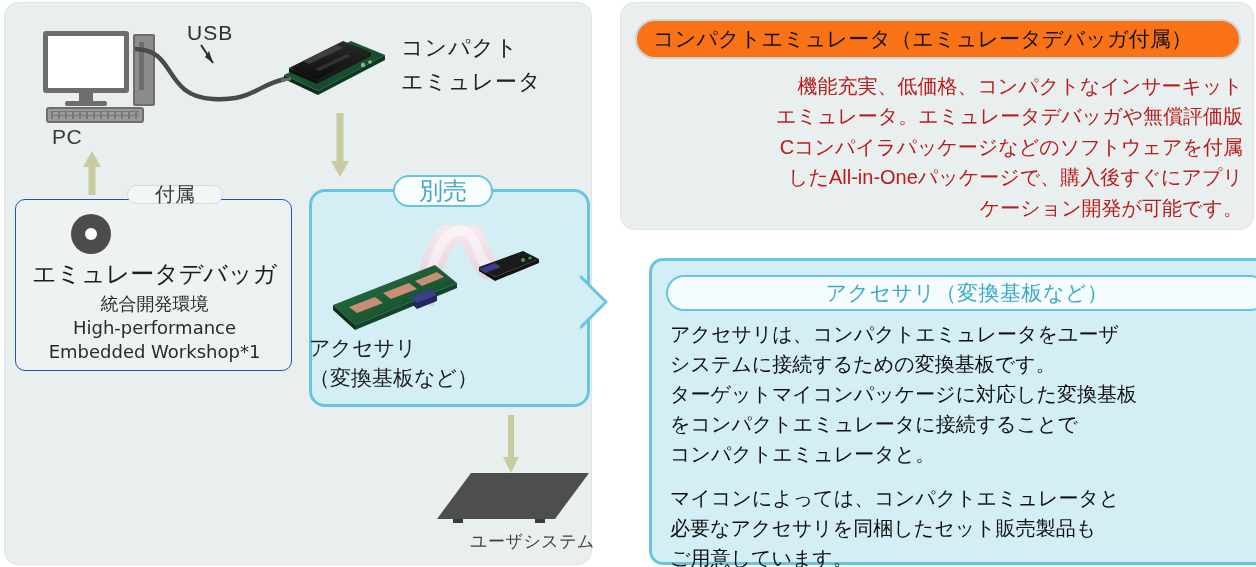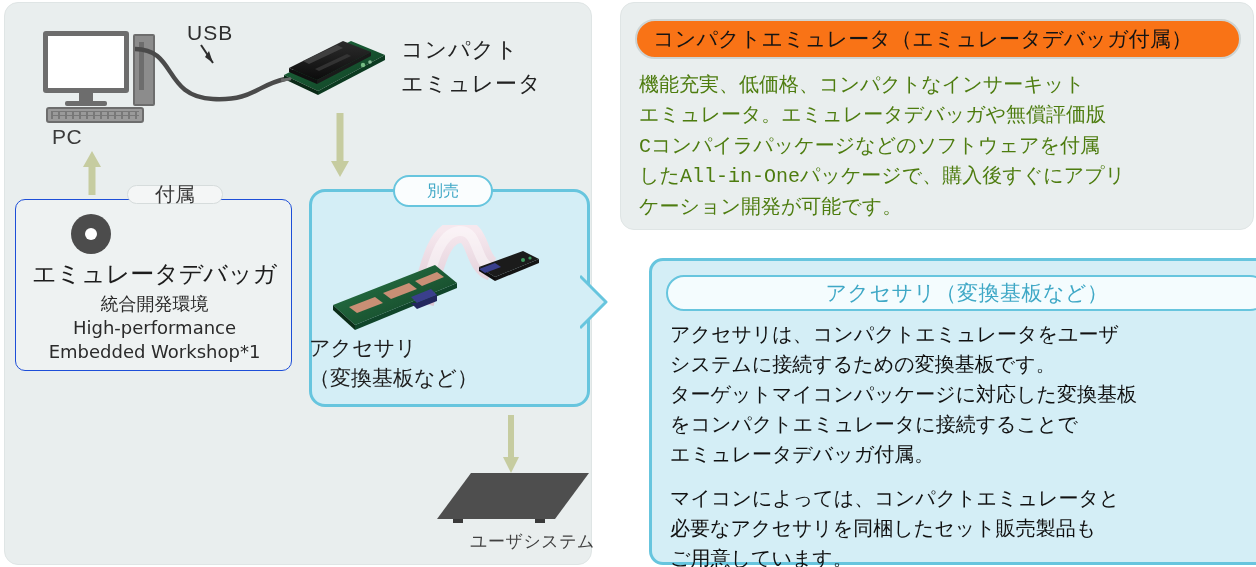--- a/index.html
+++ b/index.html
@@ -60,21 +60,21 @@
   .usb-label {
     position: absolute; left: 182px; top: 18px;
     font-size: 21px; color: #2e2e2e; letter-spacing: 1px; text-align: right;
   }
 
   
   .emu-board { position: absolute; left: 276px; top: 32px; width: 106px; height: 62px; }
   .emu-label {
     position: absolute; left: 396px; top: 30px;
     font-size: 22px; color: #222; line-height: 1.55; letter-spacing: 1px;
-    font-family: Liberation Serif, serif;
+    font-family: Liberation Mono, monospace;
   }
 
   
   .arrow-down-emu { position: absolute; left: 324px; top: 110px; width: 22px; height: 66px; }
   .arrow-up-pc    { position: absolute; left: 76px;  top: 148px; width: 22px; height: 44px; }
   .arrow-down-usr { position: absolute; left: 495px; top: 412px; width: 22px; height: 60px; }
 
   
   .badge-fuzoku {
     position: absolute; left: 122px; top: 182px; width: 96px; height: 19px;
@@ -111,21 +111,21 @@
   
   .accessory-box {
     position: absolute; left: 304px; top: 186px; width: 281px; height: 218px;
     background: #d4eef6; border: 3px solid #67c5de; border-radius: 16px;
   }
   .accessory-point { position: absolute; left: 580px; top: 272px; width: 36px; height: 60px; z-index: 3; }
   .badge-betsubai {
     position: absolute; left: 388px; top: 172px; width: 100px; height: 32px;
     background: #fafdfe; border: 2px solid #67c5de; border-radius: 16px;
     display: flex; align-items: center; justify-content: center;
-    font-size: 16px; color: #3fa8c6; z-index: 5;
+    font-size: 24px; color: #3fa8c6; z-index: 5;
     font-family: "DejaVu Sans", sans-serif;
   }
   .acc-photo { position: absolute; left: 322px; top: 222px; width: 215px; height: 112px; }
   .acc-label {
     position: absolute; left: 304px; top: 330px; width: 281px; 
     font-size: 21px; color: #1d1d1d; line-height: 1.45;
     font-family: "DejaVu Sans", sans-serif;
   }
 
   
@@ -143,22 +143,23 @@
   }
   .info-gray-title {
     position: absolute; left: 14px; top: 16px; width: 606px; height: 40px;
     background: #f97316; border: 2px solid #cdd4d4; border-radius: 20px;
     display: flex; align-items: center; padding-left: 16px;
     font-size: 21px; color: #141414; letter-spacing: .2px; white-space: nowrap;
     font-family: "DejaVu Sans", sans-serif;
   }
   .info-gray-body {
     position: absolute; left: 18px; top: 68px; width: 604px;
-    font-size: 20px; color: #4d7c0f; line-height: 1.52;
-    font-family: Liberation Mono, monospace;
+    font-size: 20px; color: #b91c1c; line-height: 1.52;
+    font-family: Liberation Sans, sans-serif;
+    text-align: right;
   }
 
   .info-cyan {
     position: absolute; left: 649px; top: 258px; width: 634px; height: 307px;
     background: #d4eef6; border: 3px solid #67c5de; border-radius: 14px;
   }
   .info-cyan-title {
     position: absolute; left: 14px; top: 14px; width: 602px; height: 36px;
     background: #f4fcfe; border: 2px solid #67c5de; border-radius: 18px;
     display: flex; align-items: center; justify-content: center;
@@ -317,21 +318,21 @@
   </div>
 
   <div class="info-cyan">
     <div class="info-cyan-title">アクセサリ（変換基板など）</div>
     <div class="info-cyan-body">
       <p>
         <span>アクセサリは、コンパクトエミュレータをユーザ</span><br>
         <span>システムに接続するための変換基板です。</span><br>
         <span>ターゲットマイコンパッケージに対応した変換基板</span><br>
         <span>をコンパクトエミュレータに接続することで</span><br>
-        <span>エミュレータデバッガ付属。</span>
+        <span>コンパクトエミュレータと。</span>
       </p>
       <p class="gap">
         <span>マイコンによっては、コンパクトエミュレータと</span><br>
         <span>必要なアクセサリを同梱したセット販売製品も</span><br>
         <span>ご用意しています。</span>
       </p>
     </div>
   </div>
 
 </div>

